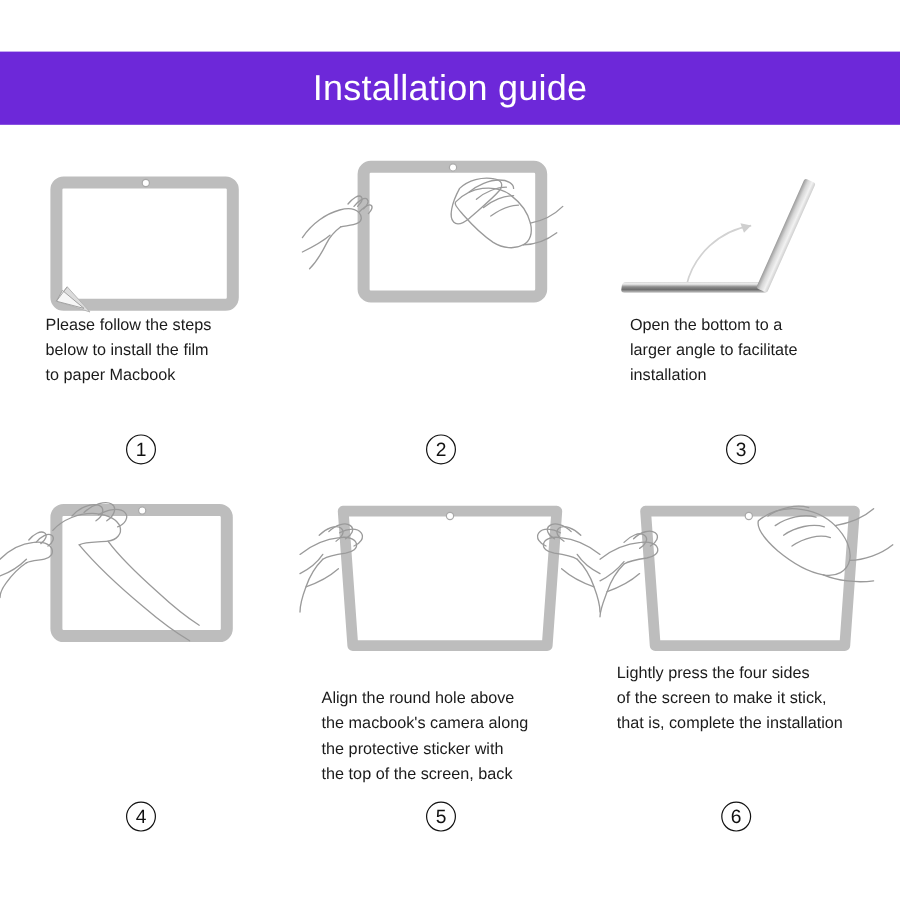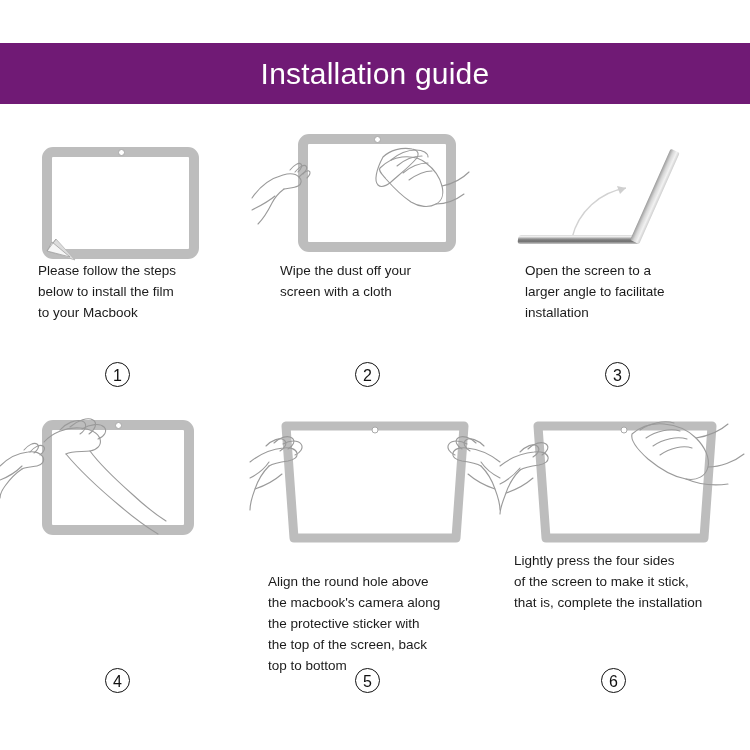--- a/index.html
+++ b/index.html
@@ -15,21 +15,21 @@
     position: relative;
   }
 
   
   #header-bar {
     position: absolute;
     left: 0;
     top: 43px;
     width: 750px;
     height: 61px;
-    background: #701a75;
+    background: #6d28d9;
     display: flex;
     align-items: center;
     justify-content: center;
   }
   #header-title {
     color: #ffffff;
     font-size: 30px;
     font-weight: 400;
     letter-spacing: 0.2px;
     line-height: 1;
@@ -142,21 +142,21 @@
       </div>
       <svg class="overlay" viewBox="0 0 250 150">
         <polygon points="47,139 75,148 56,127" fill="#dcdcdc" stroke="#b4b4b4" stroke-width="0.8"></polygon>
         <polygon points="47,139 70,145 52,130" fill="#f6f6f6" stroke="#9f9f9f" stroke-width="0.8"></polygon>
         <path d="M47,139 L56,127" stroke="#a0a0a0" stroke-width="0.8" fill="none"></path>
       </svg>
     </div>
     <div class="step-caption">
       <span>Please follow the steps</span>
       <span>below to install the film</span>
-      <span>to your Macbook</span>
+      <span>to paper Macbook</span>
     </div>
     <div class="step-number" style="left:105px; top:250px;">1</div>
   </div>
 
   <div class="step-cell">
     <div class="step-figure">
       <div class="device" style="left:48px; top:22px; width:158px; height:118px;">
         <div class="cam-dot"></div>
       </div>
       <svg class="overlay" viewBox="0 0 250 150">
@@ -184,39 +184,35 @@
                    C131,61 128,58 130,56 Z"></path>
           <path d="M141,48 C148,42 158,38 166,38 C173,38 178,41 178,45"></path>
           <path d="M147,54 C154,48 164,44 172,44"></path>
           <path d="M153,61 C160,55 170,51 178,51"></path>
           <path d="M159,68 C166,63 175,59 182,59"></path>
           <path d="M186,92 C196,92 206,88 214,82"></path>
           <path d="M192,74 C202,72 212,67 219,60"></path>
         </g>
       </svg>
     </div>
-    <div class="step-caption" style="left:30px;">
-      <span>Wipe the dust off your</span>
-      <span>screen with a cloth</span>
-    </div>
     <div class="step-number" style="left:105px; top:250px;">2</div>
   </div>
 
   <div class="step-cell">
     <div class="step-figure">
       <svg class="arc-svg" viewBox="0 0 250 142">
         <path class="arc" d="M72,126 C78,100 100,80 126,76"></path>
         <polygon points="126,76 117,74 120,82" fill="#cfcfcf"></polygon>
       </svg>
       <div class="laptop-base" style="left:18px; top:123px; width:122px; height:9px; transform: skewX(-8deg);"></div>
       <div class="laptop-lid" style="left:130px; top:28px; width:10px; height:100px;
            transform: rotate(24deg); transform-origin: bottom left;"></div>
     </div>
     <div class="step-caption" style="left:25px;">
-      <span>Open the screen to a</span>
+      <span>Open the bottom to a</span>
       <span>larger angle to facilitate</span>
       <span>installation</span>
     </div>
     <div class="step-number" style="left:105px; top:250px;">3</div>
   </div>
 
   <div class="step-cell row2">
     <div class="step-figure">
       <div class="device" style="left:42px; top:10px; width:152px; height:115px;">
         <div class="cam-dot"></div>
@@ -274,21 +270,20 @@
           <path d="M250,64 C242,60 235,54 231,48"></path>
           <path d="M245,75 C236,72 226,67 218,60"></path>
         </g>
       </svg>
     </div>
     <div class="step-caption" style="left:18px; width:240px;margin-top:21px;">
       <span>Align the round hole above</span>
       <span>the macbook's camera along</span>
       <span>the protective sticker with</span>
       <span>the top of the screen, back</span>
-      <span>top to bottom</span>
     </div>
     <div class="step-number" style="left:105px; top:258px;">5</div>
   </div>
 
   <div class="step-cell row2">
     <div class="step-figure">
       <svg class="overlay" viewBox="0 0 250 142">
         <path d="M38,12 L212,12 L204,124 L46,124 Z" fill="none" stroke="#bdbdbd" stroke-width="9" stroke-linejoin="round"></path>
         <circle cx="124" cy="16" r="3" fill="#ffffff" stroke="#a8a8a8" stroke-width="1"></circle>
 

